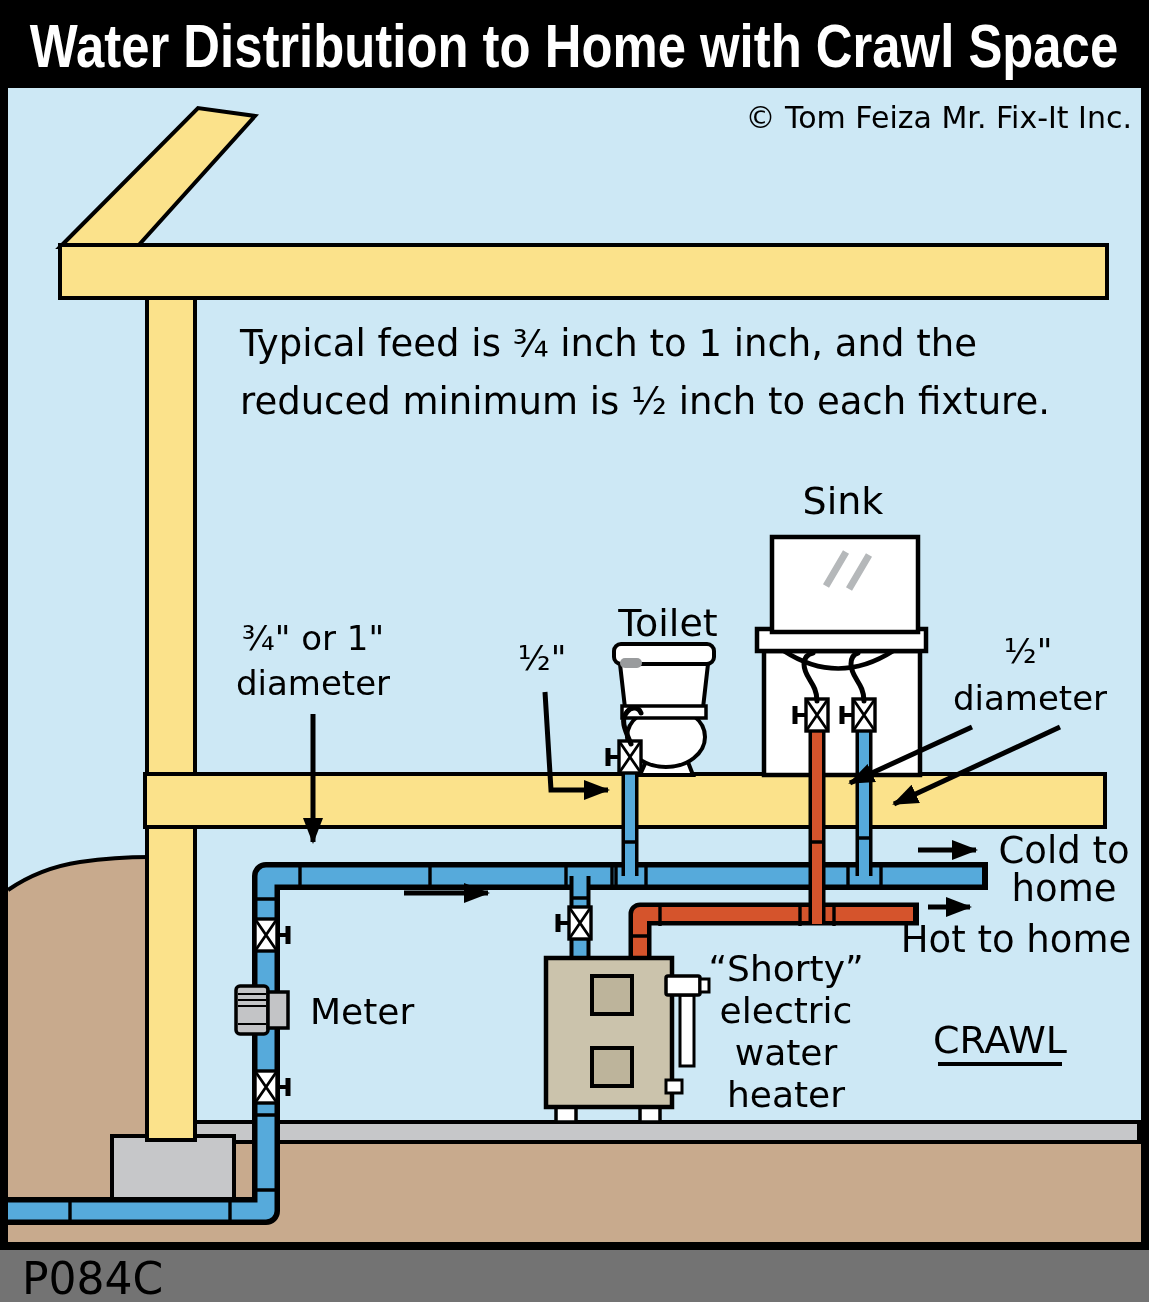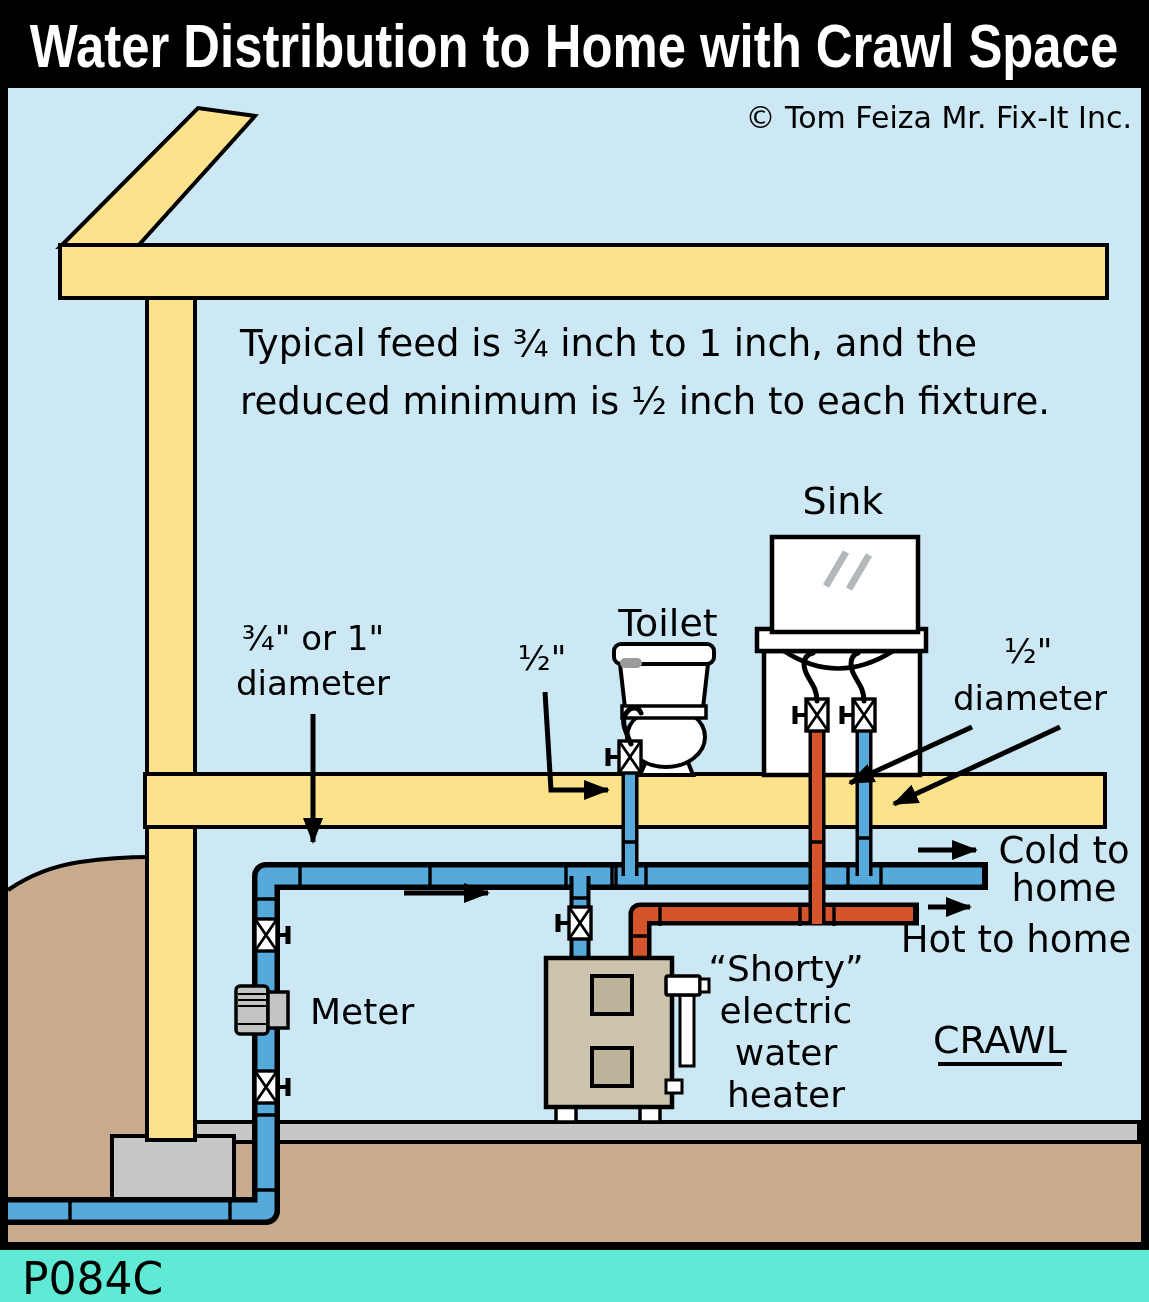--- a/index.html
+++ b/index.html
@@ -1,16 +1,16 @@
 <!DOCTYPE html>
 <html style="--title-bg: #000000; --title-text: #ffffff; --sky: #cde8f5; --structure-yellow: #fbe28b; --earth: #c8aa8d; --slab-gray: #c6c7c9; --cold-water: #56aadb; --hot-water: #d5542c; --heater-body: #cbc3ac; --heater-panel: #bdb49b; --metal-gray: #c3c4c6; --outline: #000000; --fixture-white: #ffffff; --mirror-slash: #b5b8ba;"><head>
 <meta charset="utf-8">
 <style>
   html,body{margin:0;padding:0;background:#ffffff;}
-  .stage{position:relative;width:1149px;height:1302px;background:#5eead4;text-align:center;}
+  .stage{position:relative;width:1149px;height:1302px;background:#737373;text-align:center;}
   svg{display:block;}
   .lbl{font-family:"DejaVu Sans",sans-serif;fill:var(--outline);}
   .title-txt{font-family:"Liberation Sans",sans-serif;font-weight:bold;fill:var(--title-text);}
   .yellow{fill:var(--structure-yellow);stroke:var(--outline);stroke-width:4;}
   .earthf{fill:var(--earth);}
   .surface{fill:none;stroke:var(--outline);stroke-width:4;}
   .slab{fill:var(--slab-gray);stroke:var(--outline);stroke-width:4;}
   .whitefix{fill:var(--fixture-white);stroke:var(--outline);}
   .pu{fill:none;stroke:var(--outline);stroke-linejoin:round;}
   .pc{fill:none;stroke:var(--cold-water);stroke-linejoin:round;}

